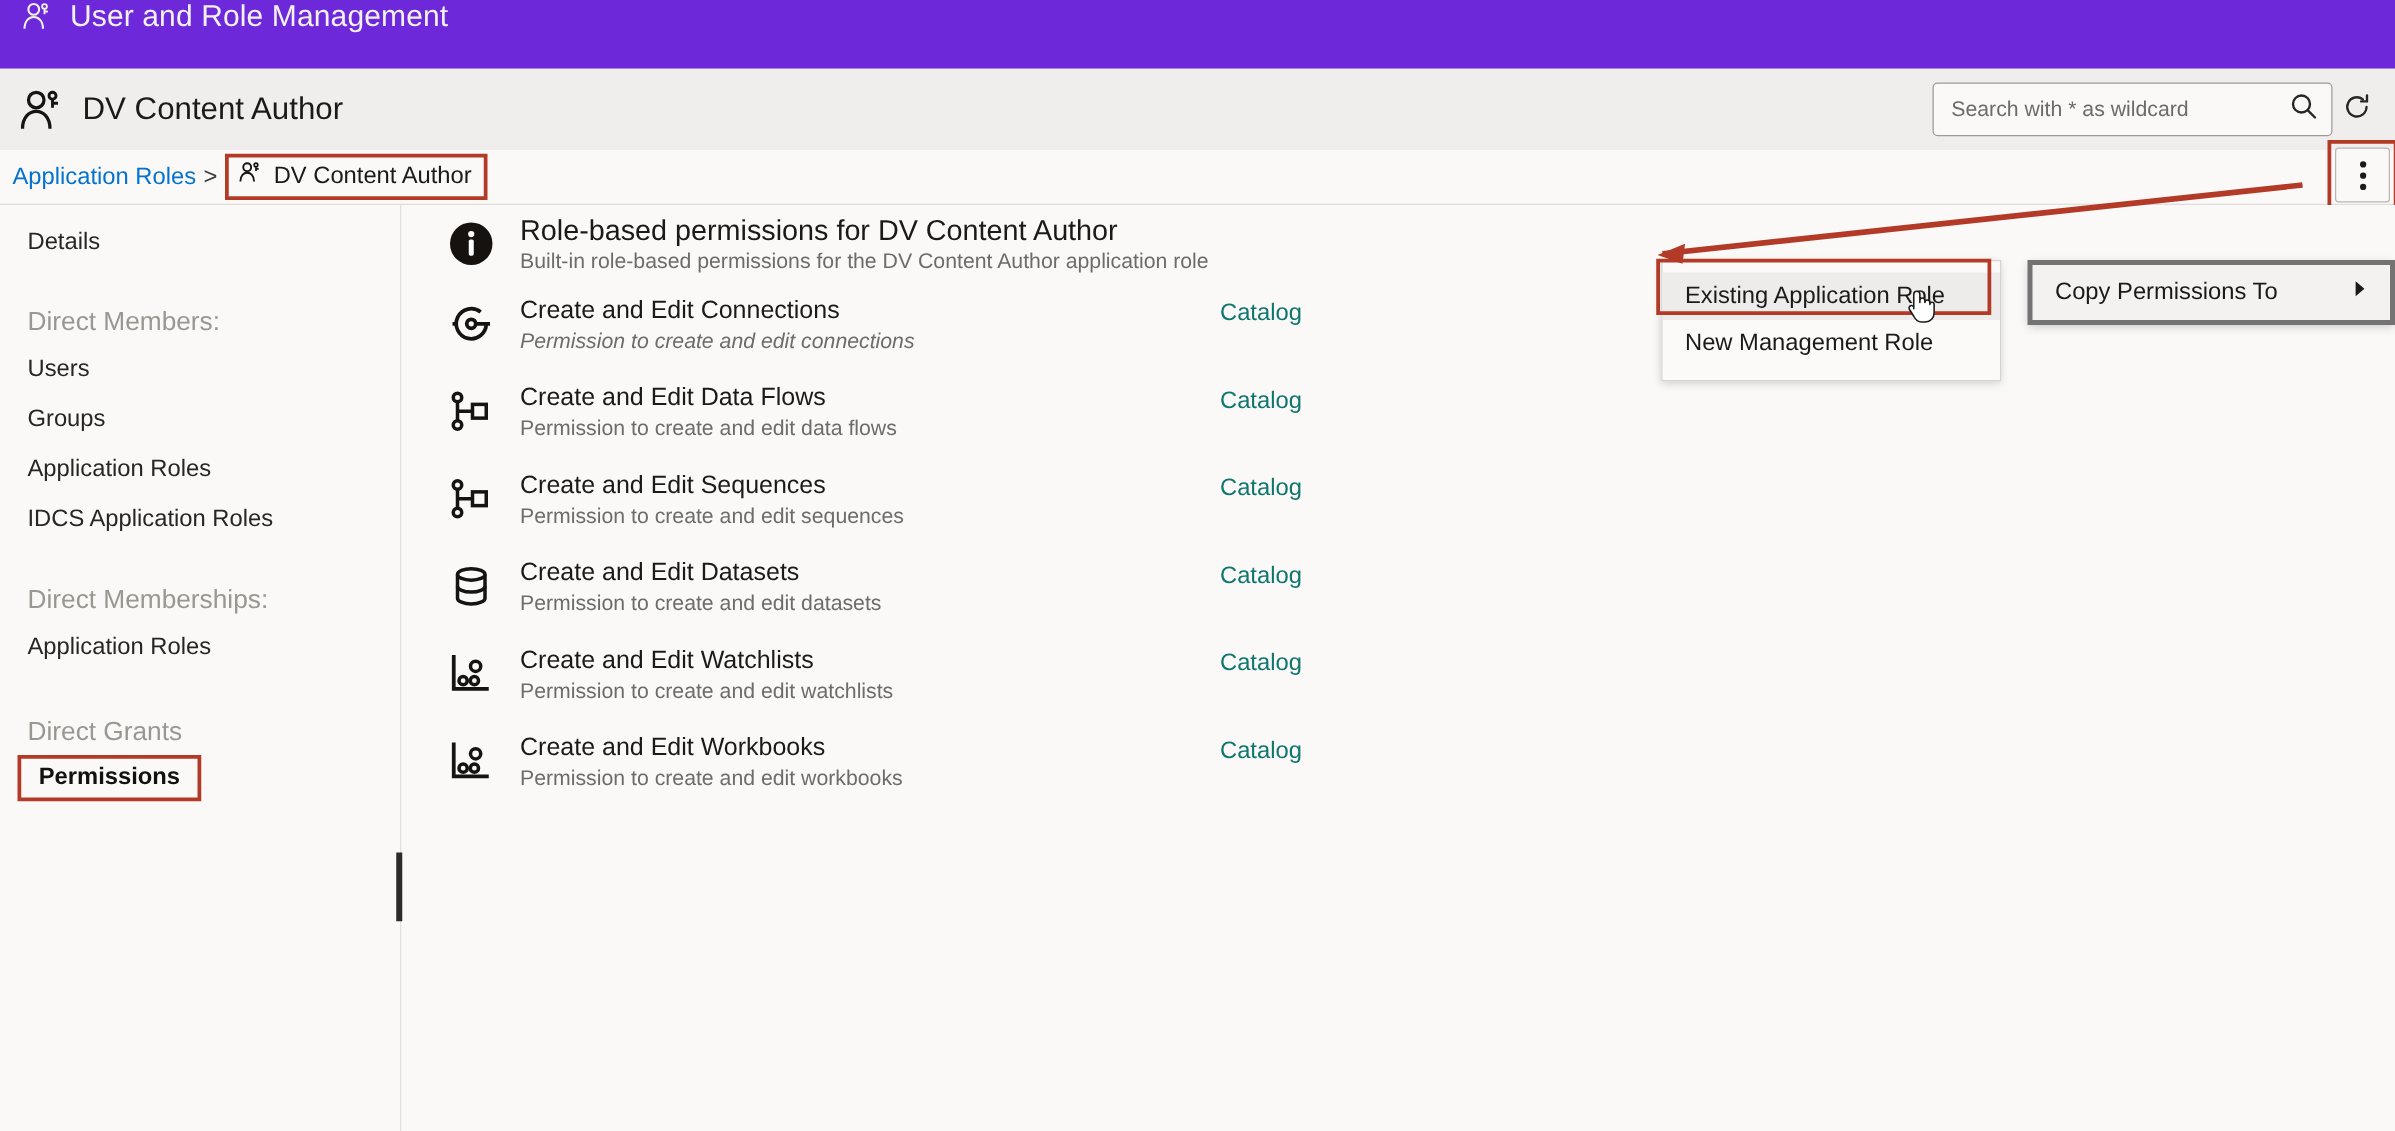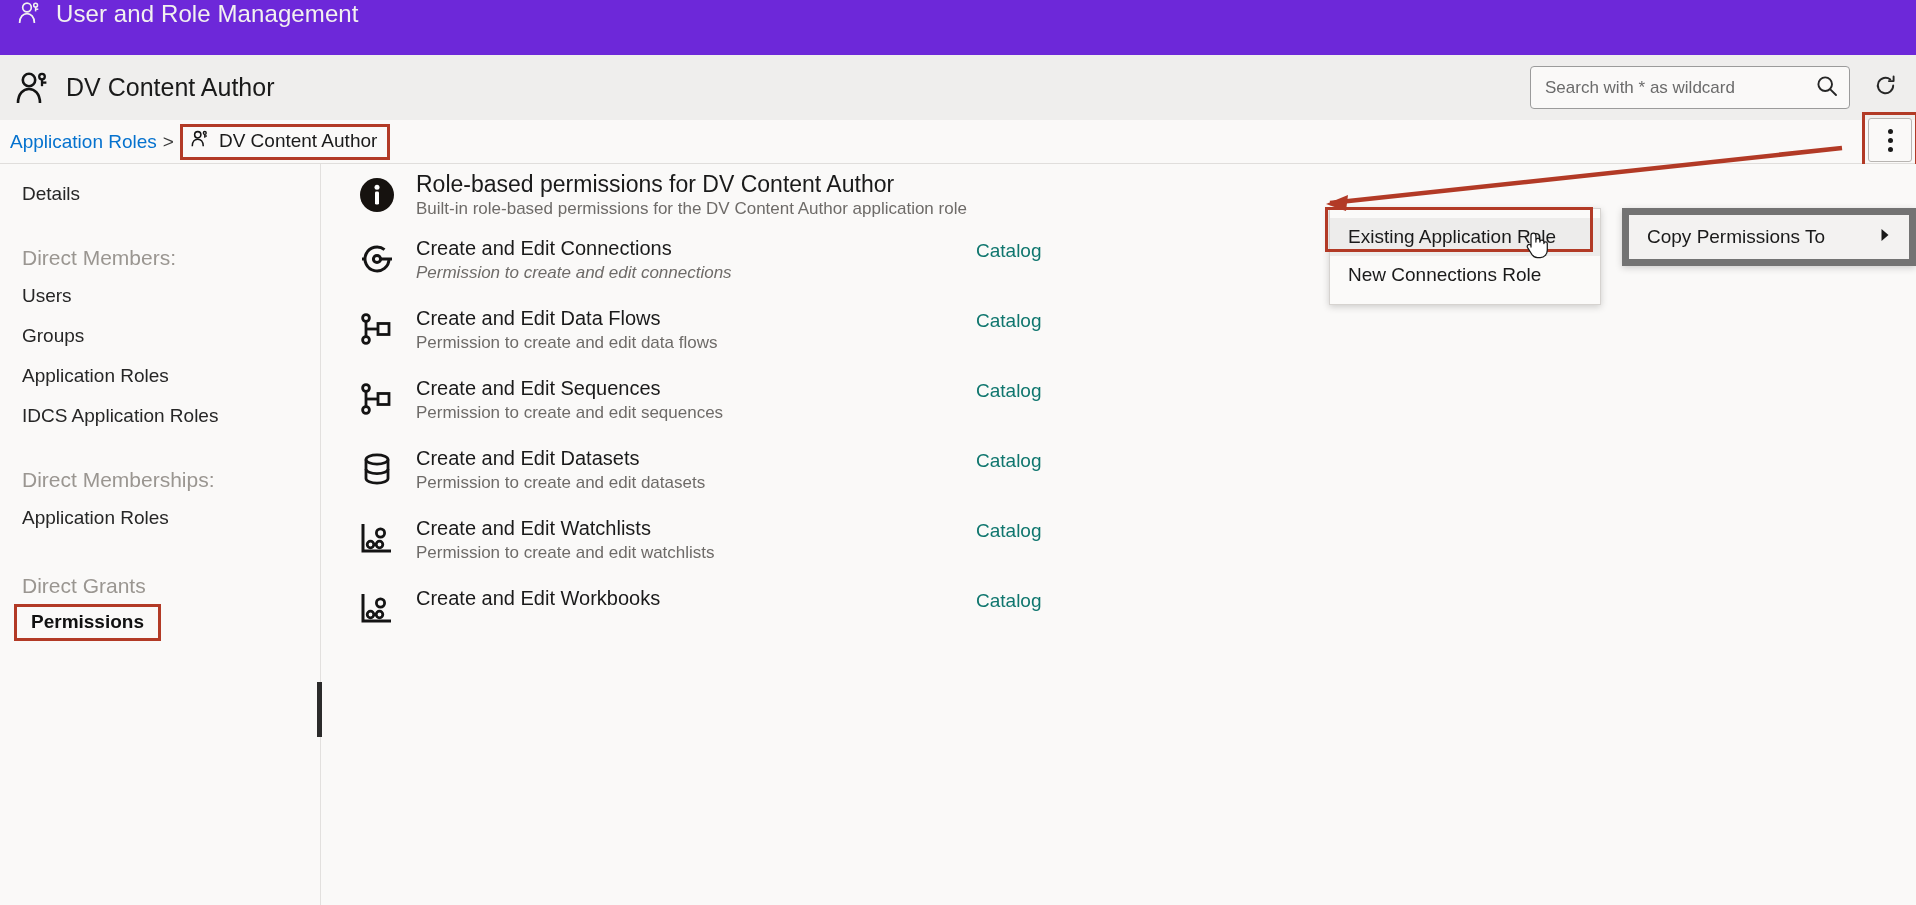--- a/index.html
+++ b/index.html
@@ -36,21 +36,21 @@
     display: flex; align-items: center;
     padding-left: 16px;
   }
   .subheader .role-icon { width: 40px; height: 36px; display:flex; align-items:center; }
   .subheader .role-title {
     font-size: 25px; color: #1A1A1A; font-weight: 400;
     margin-left: 10px;
   }
   .subheader .right {
     position: absolute; right: 0; top: 0; height: 65px;
-    display: flex; align-items: center; gap: 18px; padding-right: 14px;
+    display: flex; align-items: center; gap: 2px; padding-right: 14px;
   }
   .searchbox {
     width: 320px; height: 43px;
     background: #FAF9F8;
     border: 1px solid #9B9B9B;
     border-radius: 4px;
     display: flex; align-items: center;
     padding: 0 10px 0 12px;
   }
   .searchbox input {
@@ -164,21 +164,21 @@
     font-size: 19px; color: #0f766e; margin-left: 0; padding-top: 4px;
     width: 200px; text-align: left;
   }
   .row-header .perm-title { font-size: 23px; }
 
   
   .menu-parent {
     position: absolute; left: 1622px; top: 208px;
     width: 294px; min-height: 46px;
     background: #F3F2F1;
-    border: 7px solid #737373;
+    border: 4px solid #737373;
     box-shadow: 0 2px 7px rgba(0,0,0,0.18);
     z-index: 30;
   }
   .menu-parent .mi {
     display: flex; align-items: center; justify-content: space-between;
     height: 44px; padding: 0 16px 0 18px;
     font-size: 19px; color: #1A1A1A; cursor: pointer;
   }
   .menu-sub {
     position: absolute; left: 1329px; top: 208px;
@@ -402,40 +402,41 @@
     <span class="ic">
       <svg width="38" height="38" viewBox="0 0 38 38">
         <path d="M5 4 L5 31 L33 31" fill="none" stroke="#141414" stroke-width="3"></path>
         <circle cx="12.5" cy="24.5" r="3.3" fill="none" stroke="#141414" stroke-width="2.8"></circle>
         <circle cx="21.5" cy="24.5" r="3.3" fill="none" stroke="#141414" stroke-width="2.8"></circle>
         <circle cx="22.5" cy="13" r="4.1" fill="none" stroke="#141414" stroke-width="2.8"></circle>
       </svg>
     </span>
     <span class="perm-texts">
       <span class="perm-title" style="display:block;">Create and Edit Workbooks</span>
+      <span class="perm-sub" style="display:block;">Permission to create and edit workbooks</span>
     </span>
     <span class="perm-scope">Catalog</span>
   </div>
 
 </div>
 
 <div class="menu-parent">
   <div class="mi">
     <span>Copy Permissions To</span>
     <span>
       <svg width="16" height="16" viewBox="0 0 16 16">
           <path d="M4.5 2 L11.5 8 L4.5 14 Z" fill="#1A1A1A"></path>
         </svg>
     </span>
   </div>
 </div>
 
 <div class="menu-sub">
   <div class="mi sel">Existing Application Role</div>
-  <div class="mi">New Connections Role</div>
+  <div class="mi">New Management Role</div>
 </div>
 <div class="sub-highlight"></div>
 
 <div class="cursor-hand">
   <svg width="26" height="30" viewBox="0 0 26 30">
     <path d="M7 18 L7 6.5 C7 5.1 8.1 4 9.4 4 C10.8 4 11.9 5.1 11.9 6.5 L11.9 13
              L11.9 11.4 C11.9 10.3 12.8 9.4 13.9 9.4 C15 9.4 15.9 10.3 15.9 11.4
              L15.9 13 C15.9 11.9 16.8 11 17.9 11 C19 11 19.9 11.9 19.9 13
              L19.9 14.5 C19.9 13.6 20.7 12.8 21.6 12.8 C22.5 12.8 23.3 13.6 23.3 14.5
              L23.3 21 C23.3 25.4 20.4 28.6 16.3 28.6 L13.4 28.6

